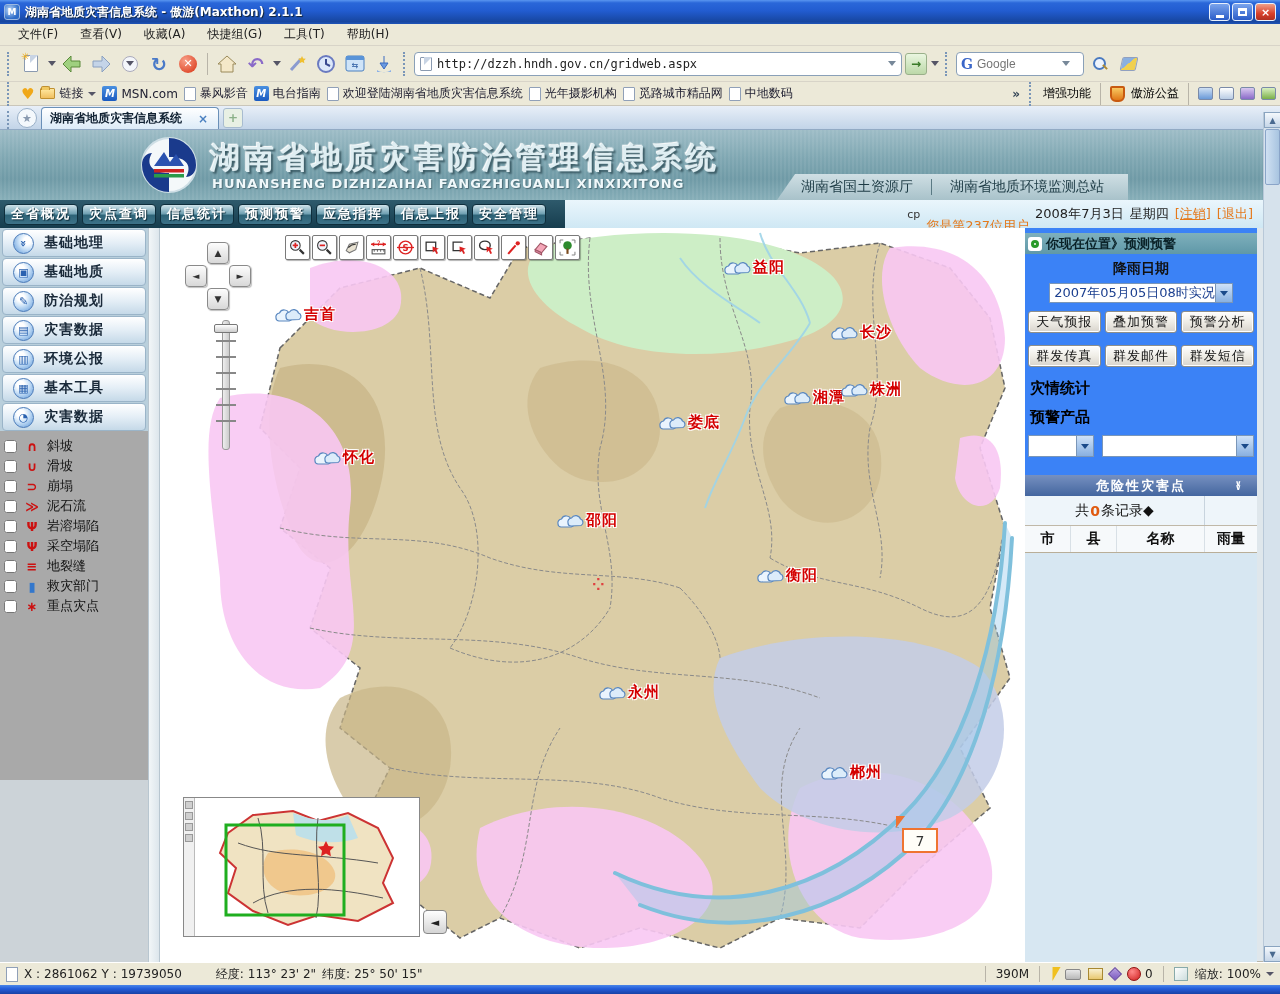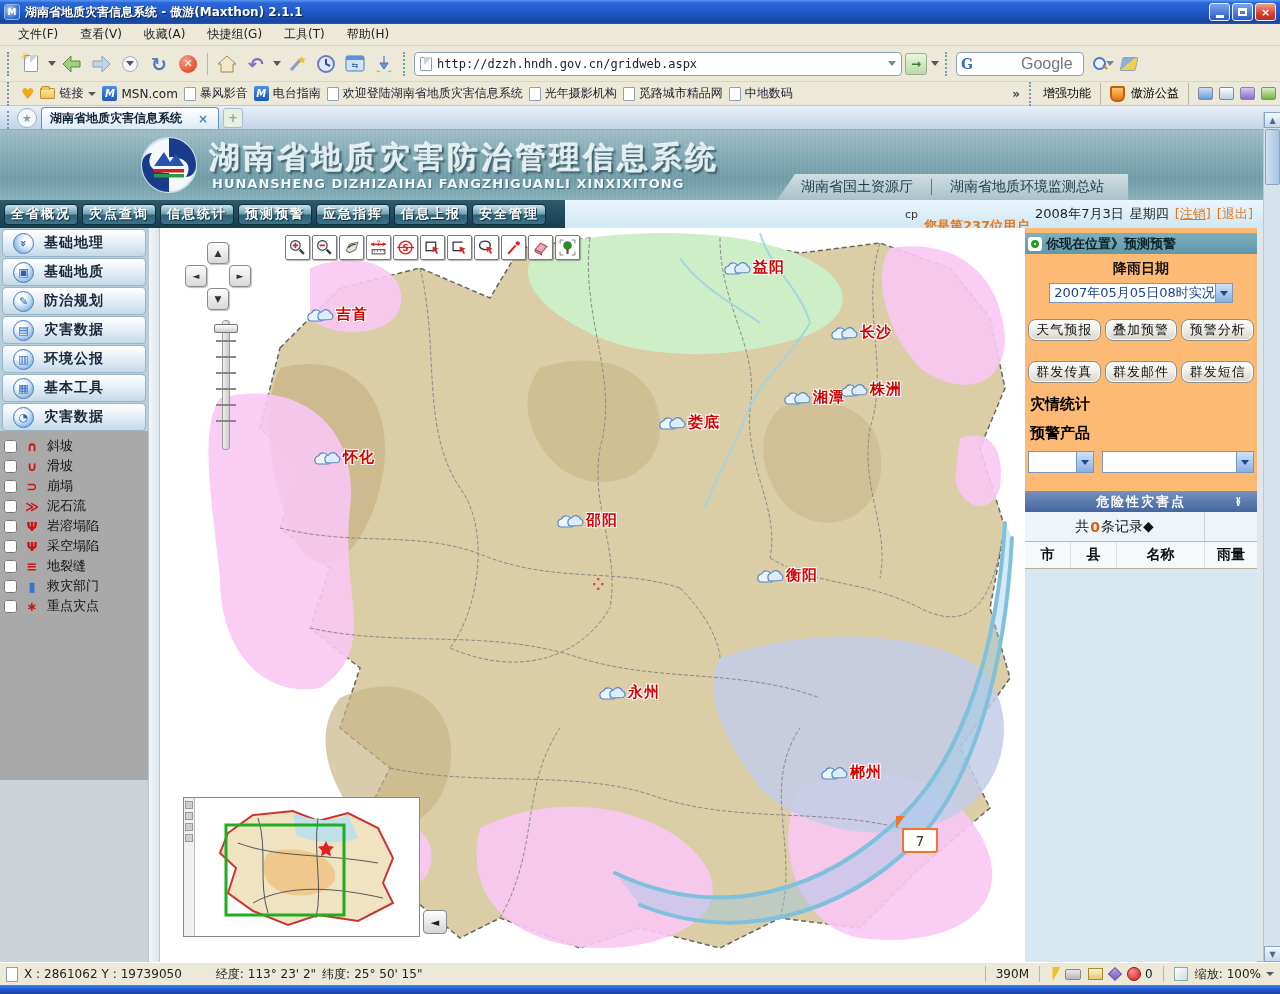--- a/index.html
+++ b/index.html
@@ -28,21 +28,21 @@
   .t-btn { width:26px; height:26px; display:flex; align-items:center; justify-content:center; border-radius:3px; }
   .caret { width:0; height:0; border-left:4px solid transparent; border-right:4px solid transparent; border-top:5px solid #556; margin-left:1px; }
   .page-ic { width:14px; height:17px; background:#fff; border:1px solid #8a9ab0; border-radius:1px; position:relative; }
   .page-ic::after { content:""; position:absolute; right:-1px; top:-1px; border:4px solid; border-color:#c8d4e4 transparent transparent #c8d4e4; }
   .spark { position:absolute; left:-4px; top:-5px; color:#f0b020; font-size:10px; }
   .sep-v { width:1px; height:22px; background:#b8b4a8; margin:0 3px; }
   .addr-box { width:488px; height:24px; background:#fff; border:1px solid #8aa0b8; border-radius:4px; display:flex; align-items:center; padding:0 5px; gap:5px; }
   .addr-box input { flex:1; border:none; outline:none; font-family:"DejaVu Sans Mono","Liberation Mono",monospace; font-size:12px; color:#222; background:transparent; }
   .go-btn { width:22px; height:22px; border:1px solid #9ab08a; border-radius:3px; background:linear-gradient(180deg,#eaf6e0,#bcd8a8); color:#3a7a28; font-weight:bold; display:flex; align-items:center; justify-content:center; }
   .search-box { width:128px; height:24px; background:#fff; border:1px solid #8aa0b8; border-radius:4px; display:flex; align-items:center; padding:0 4px; gap:4px; }
-  .search-box input { width:80px; border:none; outline:none; font-size:16px; color:#be185d; background:transparent;margin-left:44px; }
+  .search-box input { width:80px; border:none; outline:none; font-size:12px; color:#be185d; background:transparent; }
   .g-logo { color:#3a66c8; font-weight:bold; font-size:14px; font-family:"DejaVu Serif","Liberation Serif",serif; }
   .mag { width:16px; height:16px; position:relative; }
   .mag::before { content:""; position:absolute; left:1px; top:1px; width:9px; height:9px; border:2px solid #4a7ac0; border-radius:50%; background:#eef4fc; }
   .mag::after { content:""; position:absolute; left:10px; top:10px; width:6px; height:2px; background:#b08a30; transform:rotate(45deg); }
   .hilite { width:16px; height:14px; background:linear-gradient(135deg,#8ab0e0 45%,#f0d050 46%); border-radius:2px; transform:skewX(-12deg); border:1px solid #90a0c0; }
 
   .arr-svg { display:block; }
 
   
   .linksbar { height:24px; background:#ece9d8; display:flex; align-items:center; padding:0 4px; gap:6px; border-bottom:1px solid #cac6ba; }
@@ -82,21 +82,21 @@
   .hd-sub { position:absolute; left:212px; top:46px; font-size:13px; font-weight:bold; color:#f0f8fa; letter-spacing:1px; text-shadow:1px 1px 1px #4a6a74; }
   .hd-orgs { position:absolute; right:135px; bottom:0; height:26px; background:linear-gradient(180deg,#cfdfe4,#a8c2ca); padding:0 24px; display:flex; align-items:center; gap:18px; clip-path:polygon(18px 0,100% 0,100% 100%,0 100%); color:#1c3a44; font-size:14px; }
   .hd-org-sep { width:1px; height:16px; background:#5a7a84; }
 
   
   .nav-row { width:1263px; height:28px; display:flex; }
   .nav-strip { width:565px; height:28px; background:linear-gradient(180deg,#2e5a6c,#163d4e); display:flex; align-items:center; padding-left:4px; gap:4px; }
   .nav-tab { min-width:74px; height:21px; border:1px solid #0e2e3c; border-radius:4px; background:linear-gradient(180deg,#cfe3ea 0%,#72a2b4 45%,#2e6478 55%,#3d7288 100%); color:#fff; font-weight:bold; font-size:13px; display:flex; align-items:center; justify-content:center; letter-spacing:2px; text-shadow:1px 1px 1px #0a2a38; padding:0 6px; }
   .user-bar { flex:1; background:linear-gradient(180deg,#eaf6fc,#cfe8f4); display:flex; align-items:center; justify-content:flex-end; padding-right:10px; gap:6px; font-size:13px; color:#222; }
   .ub-ic { font-size:11px; font-weight:normal; color:#333;text-align:right; }
-  .ub-orange { color:#e4791c; font-weight:bold;margin-top:23px; }
+  .ub-orange { color:#e4791c; font-weight:normal;margin-top:23px; }
   .ub-link { color:#e4791c; text-decoration:underline; }
   .ub-link2 { color:#e4791c; }
 
   
   .main { width:1263px; height:734px; display:flex; background:#dfe7ec; }
 
   
   .sidebar { width:148px; background:#b9cfdc; display:flex; flex-direction:column; }
   .sb-item { height:28px; margin:1px 2px 0 2px; border:1px solid #9ab4c8; border-radius:4px; background:linear-gradient(180deg,#ffffff 0%,#e4eef6 50%,#c5d9e8 100%); display:flex; align-items:center; gap:10px; padding-left:10px; }
   .sb-circle { width:21px; height:21px; border-radius:50%; background:radial-gradient(circle at 35% 30%,#ffffff 20%,#cfe4f8 45%,#5a96d8 100%); border:1px solid #4a7ab8; color:#2a62b0; font-size:11px; font-weight:bold; display:flex; align-items:center; justify-content:center; }
@@ -129,31 +129,31 @@
   .flag-tail { position:absolute; left:-6px; top:-12px; width:0; height:0; border-left:9px solid #ef7430; border-bottom:12px solid transparent; }
   .flag-box { width:36px; height:25px; background:#fffdf8; border:2px solid #ef7430; border-radius:0 0 3px 3px; display:flex; align-items:center; justify-content:center; font-size:14px; color:#333; }
 
   
   .overview { position:absolute; left:23px; top:569px; width:237px; height:140px; background:#fff; border:1px solid #888; }
   .ov-strip { position:absolute; left:0; top:0; width:11px; height:100%; background:#f0f0f0; border-right:1px solid #bbb; }
   .ov-strip i { display:block; width:8px; height:8px; background:#cfcfcf; border:1px solid #999; margin:3px 0 0 1px; }
   .ov-btn { position:absolute; right:-28px; bottom:2px; width:24px; height:24px; border:1px solid #888; border-radius:4px; background:linear-gradient(180deg,#fefefe,#d4d4d4); color:#222; display:flex; align-items:center; justify-content:center; font-size:11px; }
 
   
-  .right-panel { width:232px; background:#fdba74; display:flex; flex-direction:column; font-size:13px; position:relative; }
+  .right-panel { width:232px; background:#3b82f6; display:flex; flex-direction:column; font-size:13px; position:relative; }
   .rp-loc { height:21px; margin-top:5px; background:linear-gradient(180deg,#7fb0bc,#5f98a8); display:flex; align-items:center; gap:4px; padding-left:3px; color:#0a2228; font-weight:bold; }
   .green-dot { width:14px; height:14px; background:#fff; border-radius:3px; display:flex; align-items:center; justify-content:center; }
   .green-dot i { width:8px; height:8px; border:3px solid #2a9a2a; border-radius:50%; }
   .rp-row { display:flex; align-items:center; gap:5px; padding:6px 3px 2px 3px;flex-direction:column; }
   .rp-lab { font-weight:bold; color:#111; font-size:14px; }
   .xp-select { height:22px; background:#fff; border:1px solid #7a96b8; display:flex; align-items:center; justify-content:space-between; padding-left:4px; color:#1b3f8f; }
   .xp-select .sel-arrow { width:17px; height:100%; background:linear-gradient(180deg,#cfe2f8,#88b0e0); border-left:1px solid #7a96b8; display:flex; align-items:center; justify-content:center; }
   .sel-arrow::after { content:""; border-left:4px solid transparent; border-right:4px solid transparent; border-top:5px solid #1a4a8a; }
   .rp-btnrow { display:flex; gap:4px; padding:6px 3px 2px 3px; }
-  .xpbtn { flex:1; height:22px; border:1px solid #8e8f8b; border-radius:8px; background:linear-gradient(180deg,#fefefe,#efede6 50%,#d8d4cc); font-size:13px; color:#111; display:flex; align-items:center; justify-content:center; letter-spacing:1px; box-shadow:inset 0 0 0 1px #fff;margin-top:8px; }
+  .xpbtn { flex:1; height:22px; border:1px solid #8e8f8b; border-radius:3px; background:linear-gradient(180deg,#fefefe,#efede6 50%,#d8d4cc); font-size:13px; color:#111; display:flex; align-items:center; justify-content:center; letter-spacing:1px; box-shadow:inset 0 0 0 1px #fff; }
   .rp-title { font-weight:bold; font-size:15px; color:#000; padding:10px 0 0 5px; }
   .rp-selrow { display:flex; gap:8px; padding:8px 3px 0 3px; }
   .danger-hd { margin-top:18px; height:21px; background:linear-gradient(180deg,#7690c0,#44669f); color:#fff; font-weight:bold; display:flex; align-items:center; justify-content:center; position:relative; letter-spacing:2px; }
   .danger-hd .collapse { position:absolute; right:12px; font-size:8px; line-height:4px; width:10px; word-break:break-all; color:#fff; }
   .rec-row { height:30px; background:#eef5fa; display:flex; border-bottom:1px solid #c0b8a8; }
   .rec-main { width:180px; display:flex; align-items:center; justify-content:center; font-size:14px; color:#111; border-right:1px solid #c8d4de; }
   .rec-count { color:#e05a10; font-weight:bold; padding:0 1px; }
   .tbl-hd { height:27px; display:flex; background:#f6f9fb; border-bottom:1px solid #b9ae98; }
   .tbl-hd .col { display:flex; align-items:center; justify-content:center; font-weight:bold; font-size:14px; color:#111; border-right:1px solid #d8e0e6; }
   .rp-rest { flex:1; background:#d7e7f2; }
@@ -598,21 +598,21 @@
         <span class="mt-btn">
             <svg width="17" height="17" viewBox="0 0 16 16">
               <path d="M1,1 h3 M12,1 h3 M1,15 h3 M12,15 h3 M1,1 v3 M1,12 v3 M15,1 v3 M15,12 v3" stroke="#888" stroke-width="1"></path>
               <circle cx="8" cy="6" r="4" fill="#2d8a2d"></circle>
               <rect x="7" y="9" width="2" height="5" fill="#7a4a1e"></rect>
             </svg>
           </span>
       </div>
 
       <div id="city-layer">
-          <div class="city" style="left: 144px; top: 77px;">
+          <div class="city" style="left: 112px; top: 77px;">
             <svg width="30" height="17" viewBox="0 0 30 17">
               <path d="M4,12 a4,4 0 0 1 3.5,-5 a5,5 0 0 1 9.5,1 a3.5,3.5 0 0 1 .5,6.8 L7,15 a3,3 0 0 1 -3,-3 z" fill="#eaf4fd" stroke="#5a88c0" stroke-width="1.2"></path>
               <path d="M14,11 a4,4 0 0 1 3.5,-5 a5,5 0 0 1 9,1 a3.5,3.5 0 0 1 .5,6.5 L17,14 a3,3 0 0 1 -3,-3 z" fill="#dcecfa" stroke="#5a88c0" stroke-width="1.2"></path>
             </svg>
             <span class="city-name">吉首</span>
           </div>
           <div class="city" style="left: 561px; top: 30px;">
             <svg width="30" height="17" viewBox="0 0 30 17">
               <path d="M4,12 a4,4 0 0 1 3.5,-5 a5,5 0 0 1 9.5,1 a3.5,3.5 0 0 1 .5,6.8 L7,15 a3,3 0 0 1 -3,-3 z" fill="#eaf4fd" stroke="#5a88c0" stroke-width="1.2"></path>
               <path d="M14,11 a4,4 0 0 1 3.5,-5 a5,5 0 0 1 9,1 a3.5,3.5 0 0 1 .5,6.5 L17,14 a3,3 0 0 1 -3,-3 z" fill="#dcecfa" stroke="#5a88c0" stroke-width="1.2"></path>

